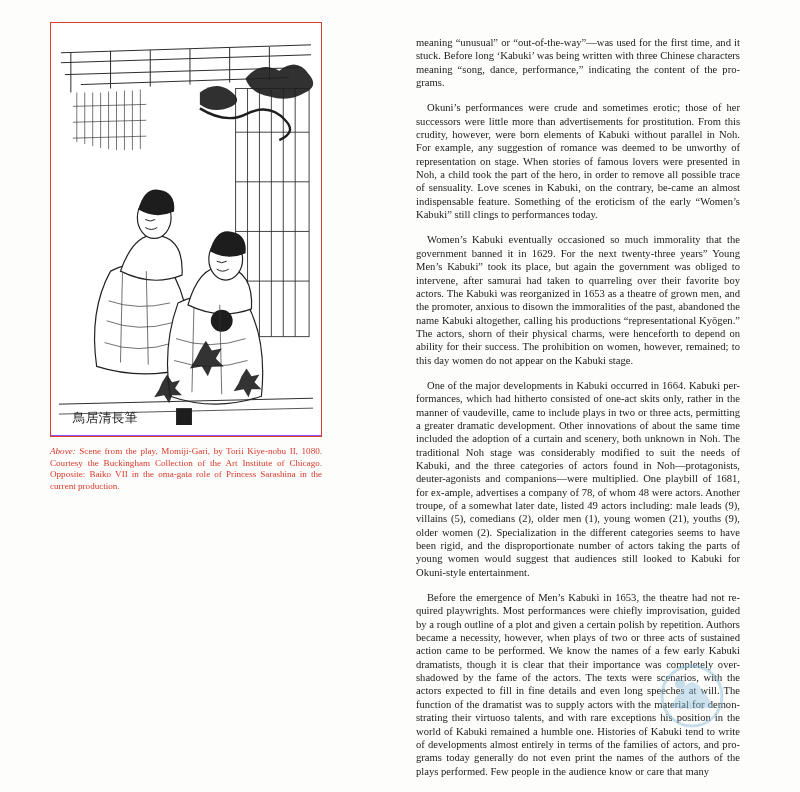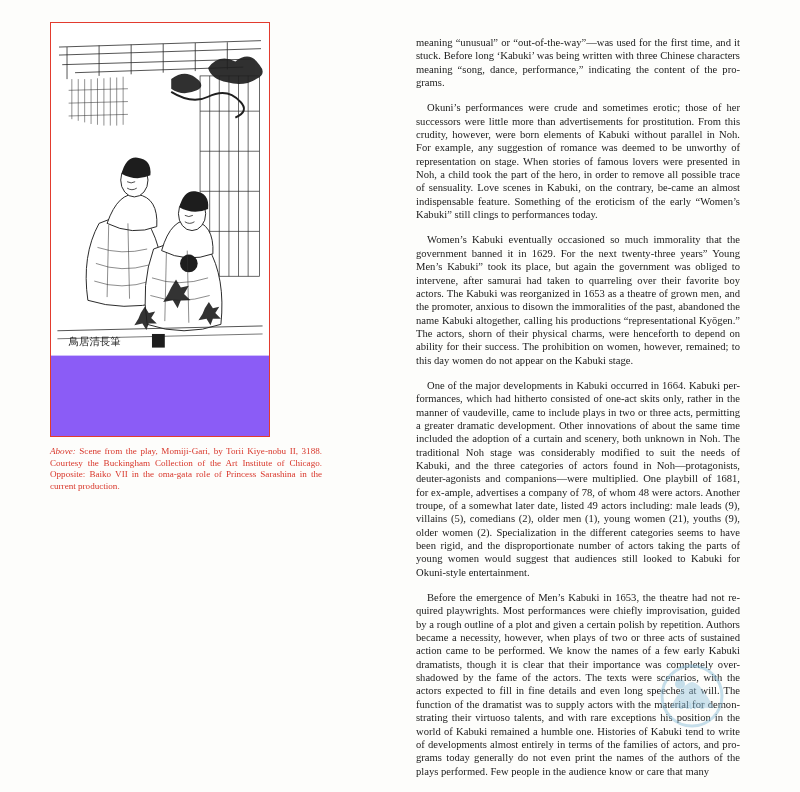--- a/index.html
+++ b/index.html
@@ -21,21 +21,21 @@
   }
   
   .left-col {
     position: absolute;
     left: 50px;
     top: 22px;
     width: 280px;
   }
   .plate-frame {
     position: relative;
-    width: 220px;
+    width: 272px;
     height: 415px;
     border: 1.5px solid #e23b2e;
     background: #8b5cf6;
     box-sizing: border-box;
     overflow: hidden;
   }
   .plate-art {
     position: absolute;
     inset: 0;
   }
@@ -196,21 +196,21 @@
         <path d="M8 394 L264 388" stroke="#2b2b2b" stroke-width="0.8" fill="none"></path>
 
         <g>
           <rect x="126" y="388" width="16" height="17" fill="#1d1d1d"></rect>
           <text x="22" y="402" font-family="DejaVu Sans, sans-serif" font-size="13" fill="#1d1d1d">鳥居清長筆</text>
         </g>
       </svg>
     </div>
 
     <div class="caption">
-      <span class="ital">Above:</span><span> Scene from the play, Momiji-Gari, by Torii Kiye‑nobu II, 3188. Courtesy the Buckingham Collection of the Art Institute of Chicago. Opposite: Baiko VII in the oma‑gata role of Princess Sarashina in the current production.</span>
+      <span class="ital">Above:</span><span> Scene from the play, Momiji-Gari, by Torii Kiye‑nobu II, 1080. Courtesy the Buckingham Collection of the Art Institute of Chicago. Opposite: Baiko VII in the oma‑gata role of Princess Sarashina in the current production.</span>
     </div>
   </div>
 
   <div class="right-col">
     <p class="body-par first">meaning “unusual” or “out-of-the-way”—was used for the first time, and it stuck. Before long ‘Kabuki’ was being written with three Chinese characters meaning “song, dance, performance,” indicating the content of the pro-grams.</p>
     <p class="body-par">Okuni’s performances were crude and sometimes erotic; those of her successors were little more than advertisements for prostitution. From this crudity, however, were born elements of Kabuki without parallel in Noh. For example, any suggestion of romance was deemed to be unworthy of representation on stage. When stories of famous lovers were presented in Noh, a child took the part of the hero, in order to remove all possible trace of sensuality. Love scenes in Kabuki, on the contrary, be-came an almost indispensable feature. Something of the eroticism of the early “Women’s Kabuki” still clings to performances today.</p>
     <p class="body-par">Women’s Kabuki eventually occasioned so much immorality that the government banned it in 1629. For the next twenty-three years” Young Men’s Kabuki” took its place, but again the government was obliged to intervene, after samurai had taken to quarreling over their favorite boy actors. The Kabuki was reorganized in 1653 as a theatre of grown men, and the promoter, anxious to disown the immoralities of the past, abandoned the name Kabuki altogether, calling his productions “representational Kyōgen.” The actors, shorn of their physical charms, were henceforth to depend on ability for their success. The prohibition on women, however, remained; to this day women do not appear on the Kabuki stage.</p>
     <p class="body-par">One of the major developments in Kabuki occurred in 1664. Kabuki per-formances, which had hitherto consisted of one-act skits only, rather in the manner of vaudeville, came to include plays in two or three acts, permitting a greater dramatic development. Other innovations of about the same time included the adoption of a curtain and scenery, both unknown in Noh. The traditional Noh stage was considerably modified to suit the needs of Kabuki, and the three categories of actors found in Noh—protagonists, deuter-agonists and companions—were multiplied. One playbill of 1681, for ex-ample, advertises a company of 78, of whom 48 were actors. Another troupe, of a somewhat later date, listed 49 actors including: male leads (9), villains (5), comedians (2), older men (1), young women (21), youths (9), older women (2). Specialization in the different categories seems to have been rigid, and the disproportionate number of actors taking the parts of young women would suggest that audiences still looked to Kabuki for Okuni-style entertainment.</p>
     <p class="body-par">Before the emergence of Men’s Kabuki in 1653, the theatre had not re-quired playwrights. Most performances were chiefly improvisation, guided by a rough outline of a plot and given a certain polish by repetition. Authors became a necessity, however, when plays of two or three acts of sustained action came to be performed. We know the names of a few early Kabuki dramatists, though it is clear that their importance was completely over-shadowed by the fame of the actors. The texts were scenarios, with the actors expected to fill in fine details and even long speeches at will. The function of the dramatist was to supply actors with the material for demon-strating their virtuoso talents, and with rare exceptions his position in the world of Kabuki remained a humble one. Histories of Kabuki tend to write of developments almost entirely in terms of the families of actors, and pro-grams today generally do not even print the names of the authors of the plays performed. Few people in the audience know or care that many</p>
   </div>

